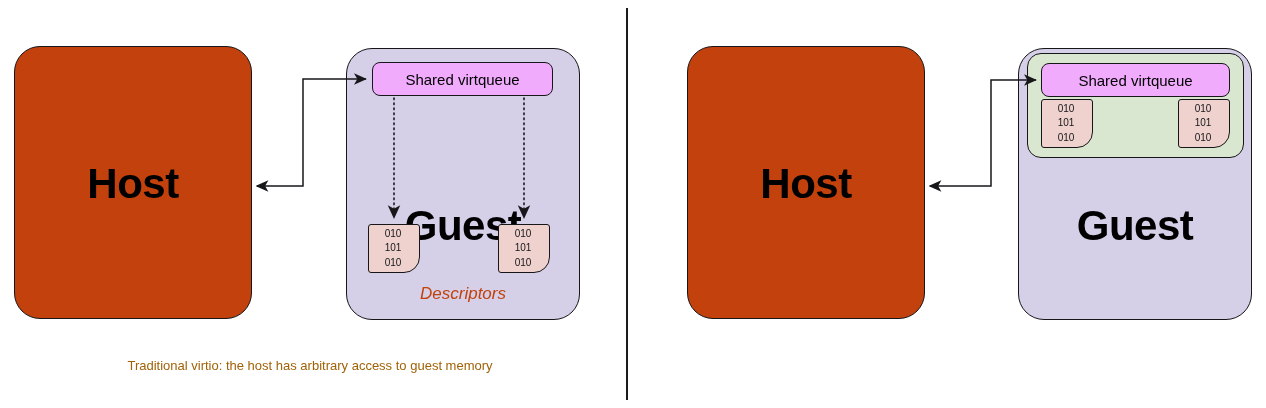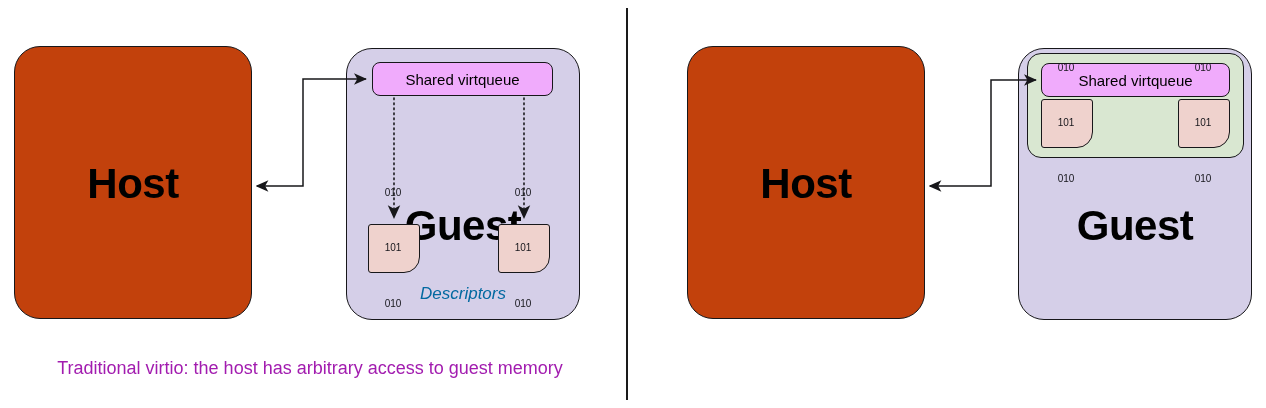--- a/index.html
+++ b/index.html
@@ -74,49 +74,48 @@
     border: 1.6px solid #17171a;
     border-radius: 3px 3px 16px 3px;
     display: flex;
     flex-direction: column;
     align-items: center;
     justify-content: center;
     font-size: 10px;
     line-height: 1.45;
     color: #15151a;
     padding-right: 2px;
-    gap: 41px;
   }
   .desc span { display: block; }
 
   
   .window-box {
     position: absolute;
     box-sizing: border-box;
     background: #d9e7d1;
     border: 1.4px solid #17171a;
     border-radius: 14px;
   }
 
   
   .desc-caption {
     position: absolute;
     font-style: italic;
     font-size: 17px;
-    color: #0369a1;
+    color: #c2410c;
     text-align: center;
     left: 0;
     right: 0;
   }
 
   
   .panel-caption {
     position: absolute;
-    font-size: 18px;
-    color: #a21caf;
+    font-size: 13px;
+    color: #a16207;
     text-align: center;
     white-space: nowrap;
   }
 
   
   .arrows {
     position: absolute;
     left: 0;
     top: 0;
     width: 1266px;

